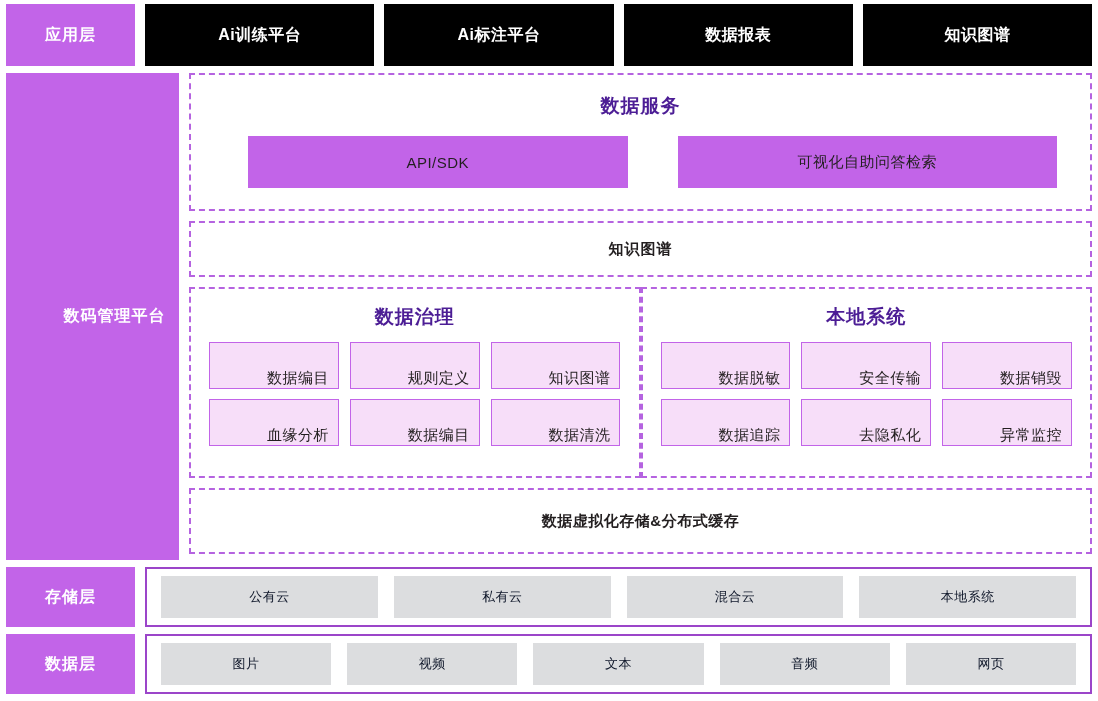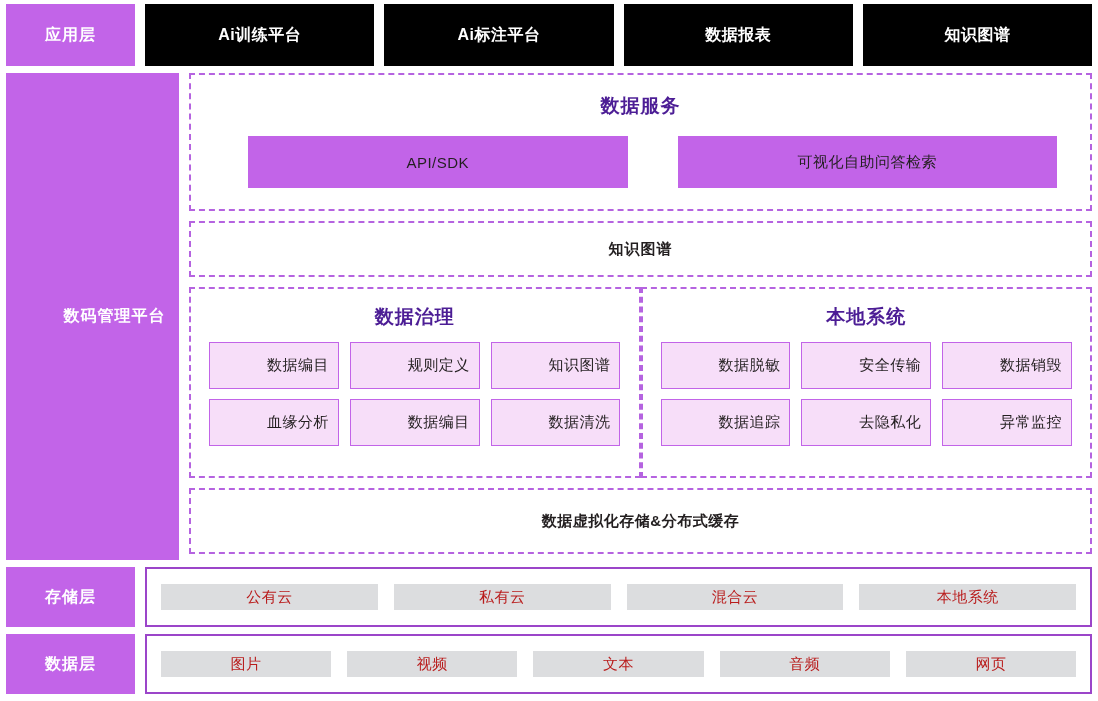--- a/index.html
+++ b/index.html
@@ -130,21 +130,21 @@
     grid-template-columns:repeat(3,1fr);
     gap:10px 11px;
     width:100%;
     margin-top:12px;
   }
   .tile{
     height:47px;
     background:#f7def9;
     border:1.5px solid #c264e8;
     box-sizing:border-box;
-    display:flex;align-items:center;justify-content:center;
+    display:flex;align-items:flex-end;justify-content:center;
     font-size:15px;color:#231f20;
     letter-spacing:.5px;
     padding-left:48px;
   }
 
   
   .virt-block{
     flex:0 0 66px;
     display:flex;align-items:center;justify-content:center;
   }
@@ -159,24 +159,24 @@
     border:2px solid #9b45c9;
     background:#ffffff;
     box-sizing:border-box;
     display:flex;
     align-items:center;
     gap:16px;
     padding:0 14px;
   }
   .grey-box{
     flex:1;
-    height:26px;
+    height:42px;
     background:#dcdddf;
     display:flex;align-items:center;justify-content:center;
-    font-size:15px;color:#b91c1c;
+    font-size:13px;color:#0f172a;
     letter-spacing:.5px;
   }
 </style>
 </head>
 <body>
 
 <div class="diagram">
 
   <div class="row app-row">
     <div class="layer-chip">

